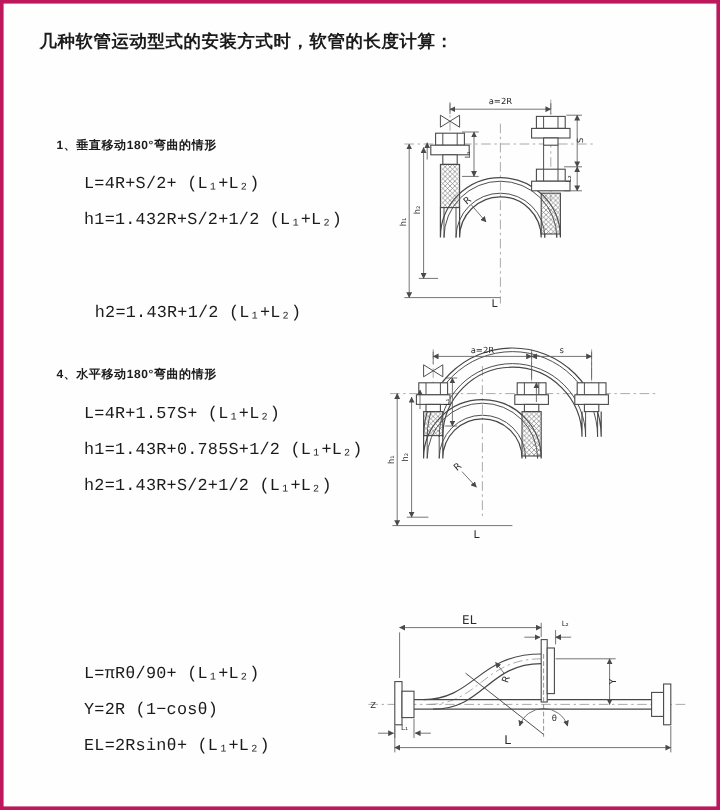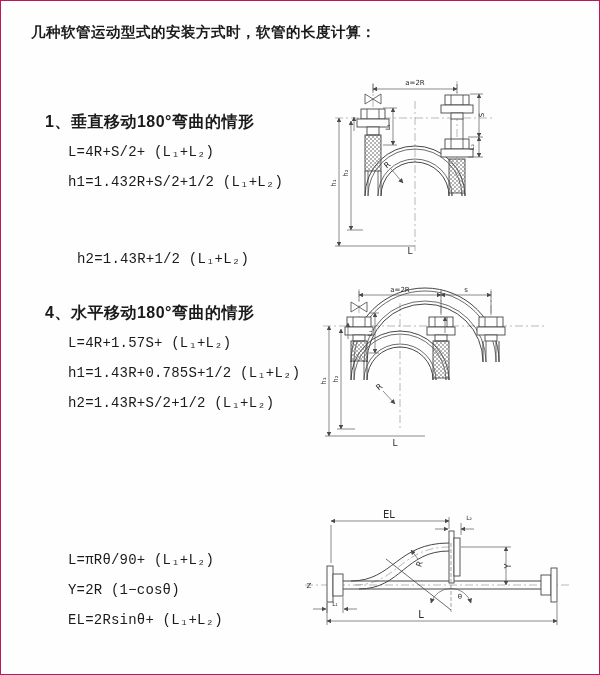--- a/index.html
+++ b/index.html
@@ -1,25 +1,25 @@
 <!DOCTYPE html>
 <html><head>
 <meta charset="utf-8">
 <style>
   html,body { margin:0; padding:0; background:#ffffff; }
   .page {
     position:relative; width:600px; height:675px; box-sizing:border-box;
-    background:#fefefe; border:1px solid #be185d; overflow:hidden;
+    background:#fefefe; border:3px solid #be185d; overflow:hidden;
     font-family:"Liberation Sans","DejaVu Sans",sans-serif; color:#1b1b1b;
   }
   .doc-title {
     position:absolute; left:30px; top:22px; font-size:14.5px; font-weight:bold;
     letter-spacing:0.5px;
   }
-  .sec-heading { position:absolute; font-size:16px; font-weight:bold; letter-spacing:0.5px; }
+  .sec-heading { position:absolute; font-size:10px; font-weight:bold; letter-spacing:0.5px; }
   .formula { position:absolute; font-size:14px; letter-spacing:0.2px;font-family:Liberation Mono, monospace; }
   .diagram { position:absolute; }
   .ln   { stroke:#474747; stroke-width:1;  fill:none; }
   .thin { stroke:#474747; stroke-width:0.8; fill:none; }
   .dim  { stroke:#5a5a5a; stroke-width:0.7; fill:none; }
   .cl   { stroke:#8a8a8a; stroke-width:0.6; fill:none; stroke-dasharray:8 3 2 3; }
   .dash { stroke:#6a6a6a; stroke-width:0.6; fill:none; stroke-dasharray:4 2; }
   .lbl  { fill:#2a2a2a; font-family:"DejaVu Sans",sans-serif; }
   .fit  { fill:#fefefe; stroke:#474747; stroke-width:0.9; }
   .braid{ stroke:#474747; stroke-width:0.9; }

